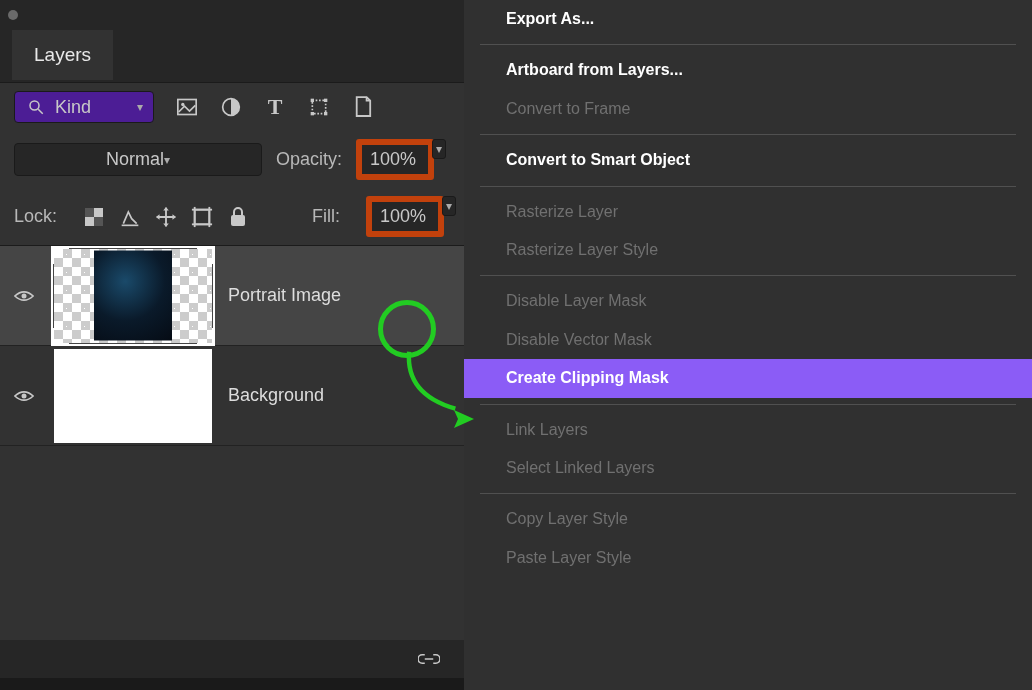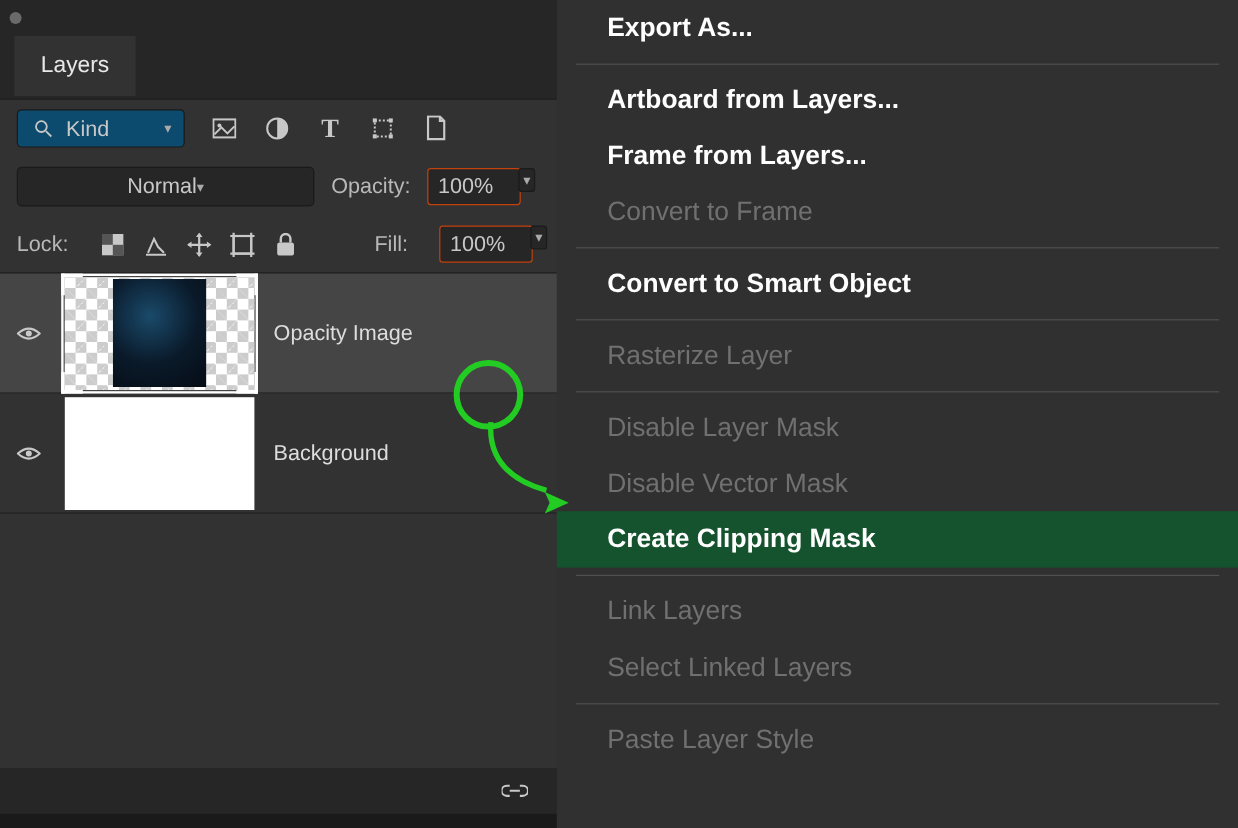--- a/index.html
+++ b/index.html
@@ -23,37 +23,37 @@
   font-weight:500;
   background:#323232;
   font-size:19px;
 }
 .tab-bar { background:#262626; height:52px;padding-left:12px;}
 .divider { height:1px; background:#1b1b1b; }
 
 .row { display:flex; align-items:center; padding: 8px 14px; gap:14px;}
 .filter-select {
   display:flex; align-items:center; gap:10px;
-  background:#0c4a6e; border:1px solid #1a1a1a;
+  background:#4c1d95; border:1px solid #1a1a1a;
   padding: 4px 10px; border-radius:4px;
   width:140px; justify-content:space-between;
 }
 .filter-select .left { display:flex; align-items:center; gap:8px;}
 .chev { font-size:12px; color:#aaa;}
 .icon { width:22px; height:22px; display:flex; align-items:center; justify-content:center; fill:#c8c8c8; color:#c8c8c8;}
 .filter-icons { display:flex; gap:22px; align-items:center; margin-left:8px;}
 
 .blend-select {
   display:flex; align-items:center;
   background:#262626; border:1px solid #1a1a1a;
   padding:5px 12px; border-radius:4px;
   width:248px; justify-content:center;
 }
 .val-box {
-  background:#262626; border:1px solid #c2410c; padding:4px 8px; border-radius:3px;
+  background:#262626; border:6px solid #c2410c; padding:4px 8px; border-radius:3px;
   display:flex; align-items:center; width:78px;
 }
 .small-chev { width:14px;height:20px;border:1px solid #1a1a1a;background:#262626;display:flex;align-items:center;justify-content:center;border-radius:3px;margin-left:-2px;}
 .label { color:#b8b8b8; font-size:18px;}
 
 .lock-row { display:flex; align-items:center; padding:8px 14px; gap:26px;}
 .lock-icons { display:flex; gap:14px; align-items:center;}
 
 .layers-list { padding:0;}
 .layer {
@@ -98,33 +98,33 @@
 .panel-footer {
   position:absolute; left:0; right:0; bottom:12px; height:38px;
   background:#262626; display:flex; align-items:center; justify-content:flex-end;
   padding-right:30px;
 }
 
 
 .menu {
   position:absolute; left:464px; top:0; right:0; height:690px;
   background:#303030; color:#ddd;
-  font-size:22px; padding:0;
+  font-size:16px; padding:0;
 }
 .menu-item {
   padding: 8px 42px;
   line-height:1.4;
   cursor:default;
   color:#e0e0e0;
 }
 .menu-item.bold { color:#fff; font-weight:600;}
 .menu-item.disabled { color:#707070;}
 .menu-sep { height:1px; background:#505050; margin: 6px 16px;}
 .menu-item.highlight {
-  background:#14532d; color:#fff; font-weight:600;
+  background:#8b5cf6; color:#fff; font-weight:600;
   margin:0; padding:8px 42px;
 }
 
 
 .anno-circle {
   position:absolute;
   left:378px; top:300px;
   width:58px;height:58px;
   border:5px solid #22cc22;
   border-radius:50%;
@@ -278,21 +278,21 @@
       <div class="thumb-box">
         <div class="thumb">
             <div class="portrait-img"></div>
           </div>
         <div class="sel-outline"></div>
         <div class="sel-corner c-tl"></div>
           <div class="sel-corner c-tr"></div>
         <div class="sel-corner c-bl"></div>
           <div class="sel-corner c-br"></div>
       </div>
-      <span class="layer-name">Opacity Image</span>
+      <span class="layer-name">Portrait Image</span>
     </div>
 
 
     <div class="layer">
       <div class="vis">
         <svg class="eye" viewBox="0 0 24 16">
             <path d="M1 8 Q12 -2 23 8 Q12 18 1 8 Z" stroke="#c8c8c8" stroke-width="2" fill="none"></path>
             <circle cx="12" cy="8" r="3" fill="#c8c8c8"></circle>
           </svg>
       </div>
@@ -311,34 +311,35 @@
         </svg>
     </span>
   </div>
   <div class="bottom-dark"></div>
 </div>
 
 <div class="menu" id="menu-root">
     <div class="menu-item bold">Export As...</div>
     <div class="menu-sep"></div>
     <div class="menu-item bold">Artboard from Layers...</div>
-    <div class="menu-item bold">Frame from Layers...</div>
     <div class="menu-item disabled">Convert to Frame</div>
     <div class="menu-sep"></div>
     <div class="menu-item bold">Convert to Smart Object</div>
     <div class="menu-sep"></div>
     <div class="menu-item disabled">Rasterize Layer</div>
+    <div class="menu-item disabled">Rasterize Layer Style</div>
     <div class="menu-sep"></div>
     <div class="menu-item disabled">Disable Layer Mask</div>
     <div class="menu-item disabled">Disable Vector Mask</div>
     <div class="menu-item highlight">Create Clipping Mask</div>
     <div class="menu-sep"></div>
     <div class="menu-item disabled">Link Layers</div>
     <div class="menu-item disabled">Select Linked Layers</div>
     <div class="menu-sep"></div>
+    <div class="menu-item disabled">Copy Layer Style</div>
     <div class="menu-item disabled">Paste Layer Style</div>
   </div>
 
 <div class="anno-circle"></div>
 <svg class="anno-arrow" width="90" height="90" viewBox="0 0 90 90">
   <path d="M8 2 Q 4 50 60 66" stroke="#22cc22" stroke-width="5" fill="none"></path>
 </svg>
 <svg class="arrowhead" width="22" height="22" viewBox="0 0 22 22">
   <polygon points="22,11 2,2 6,11 2,20" fill="#22cc22"></polygon>
 </svg>

